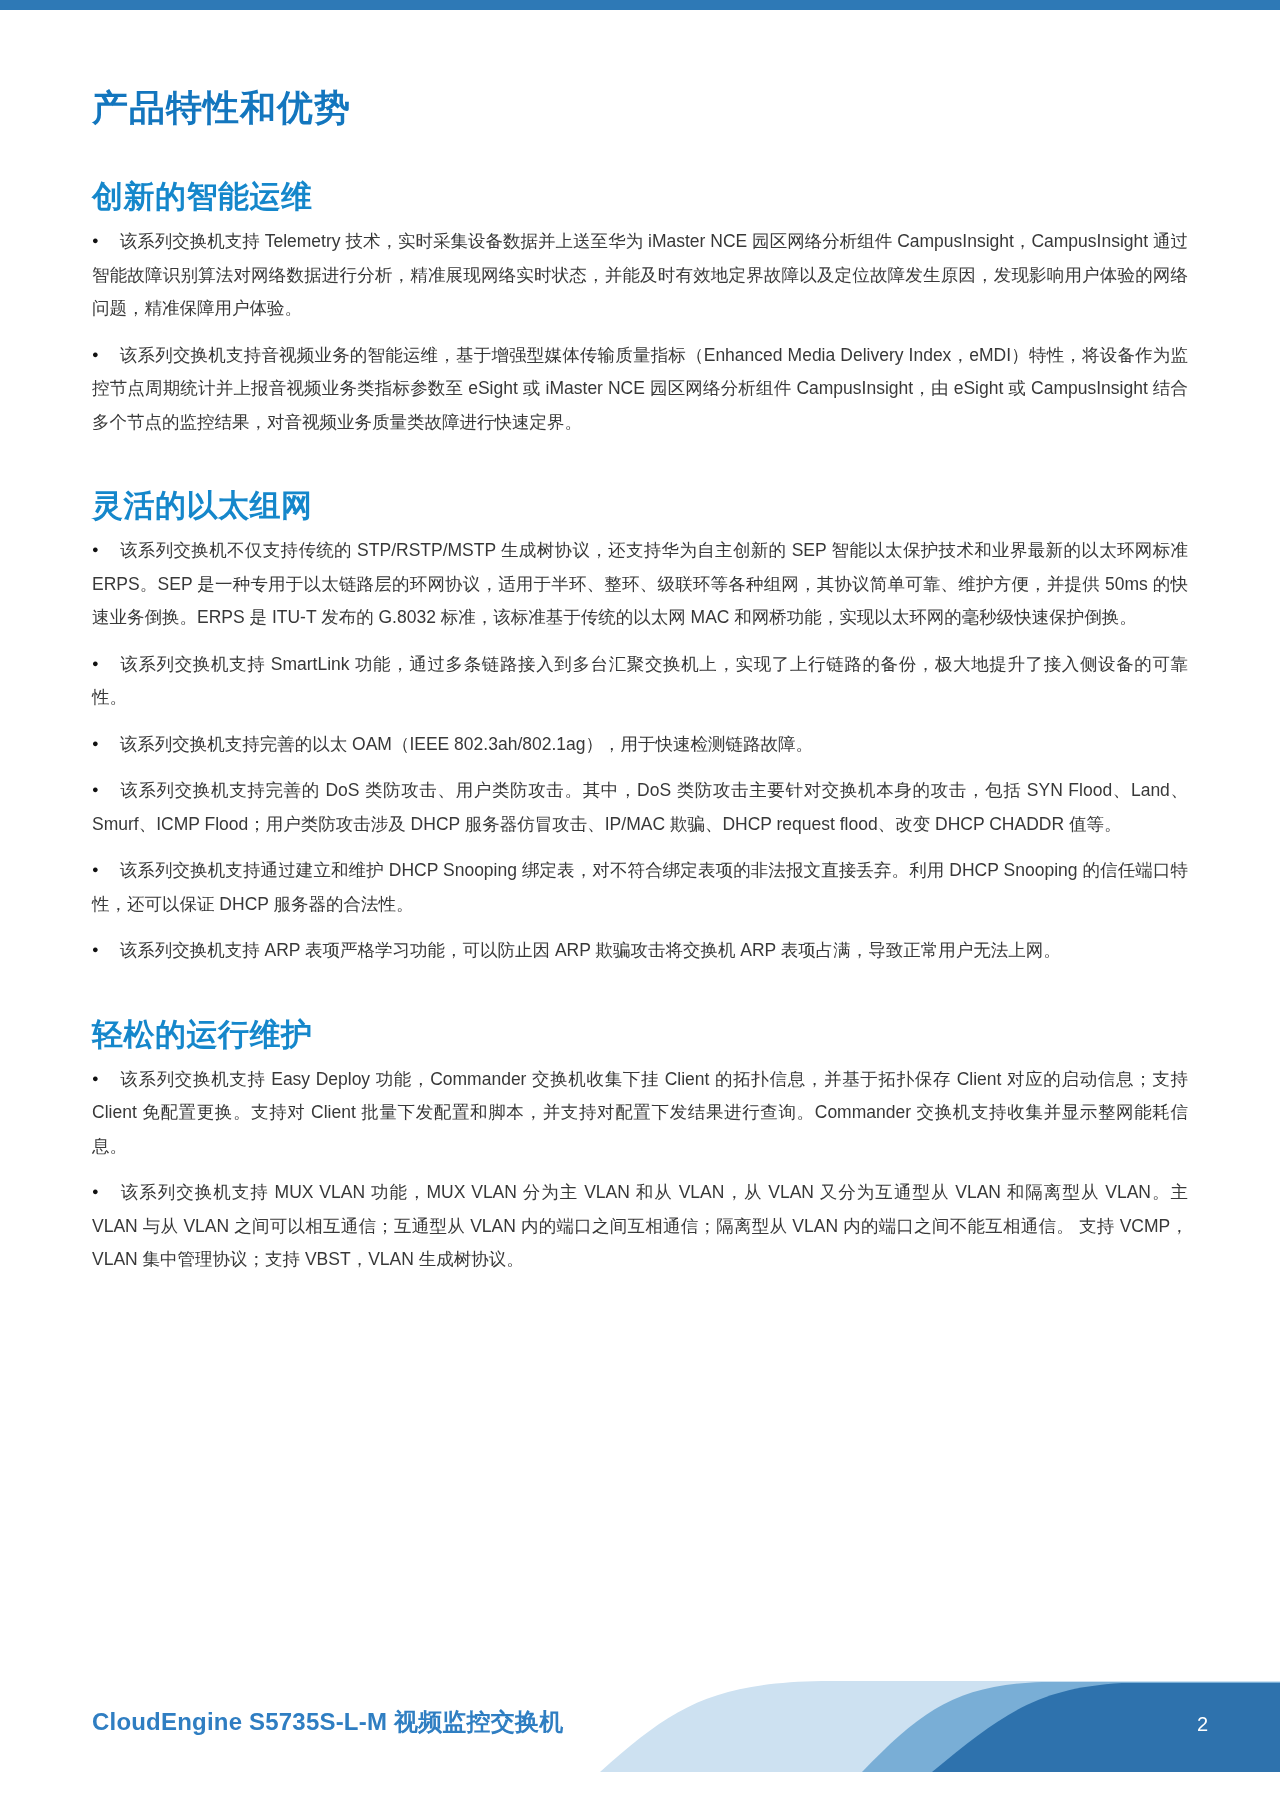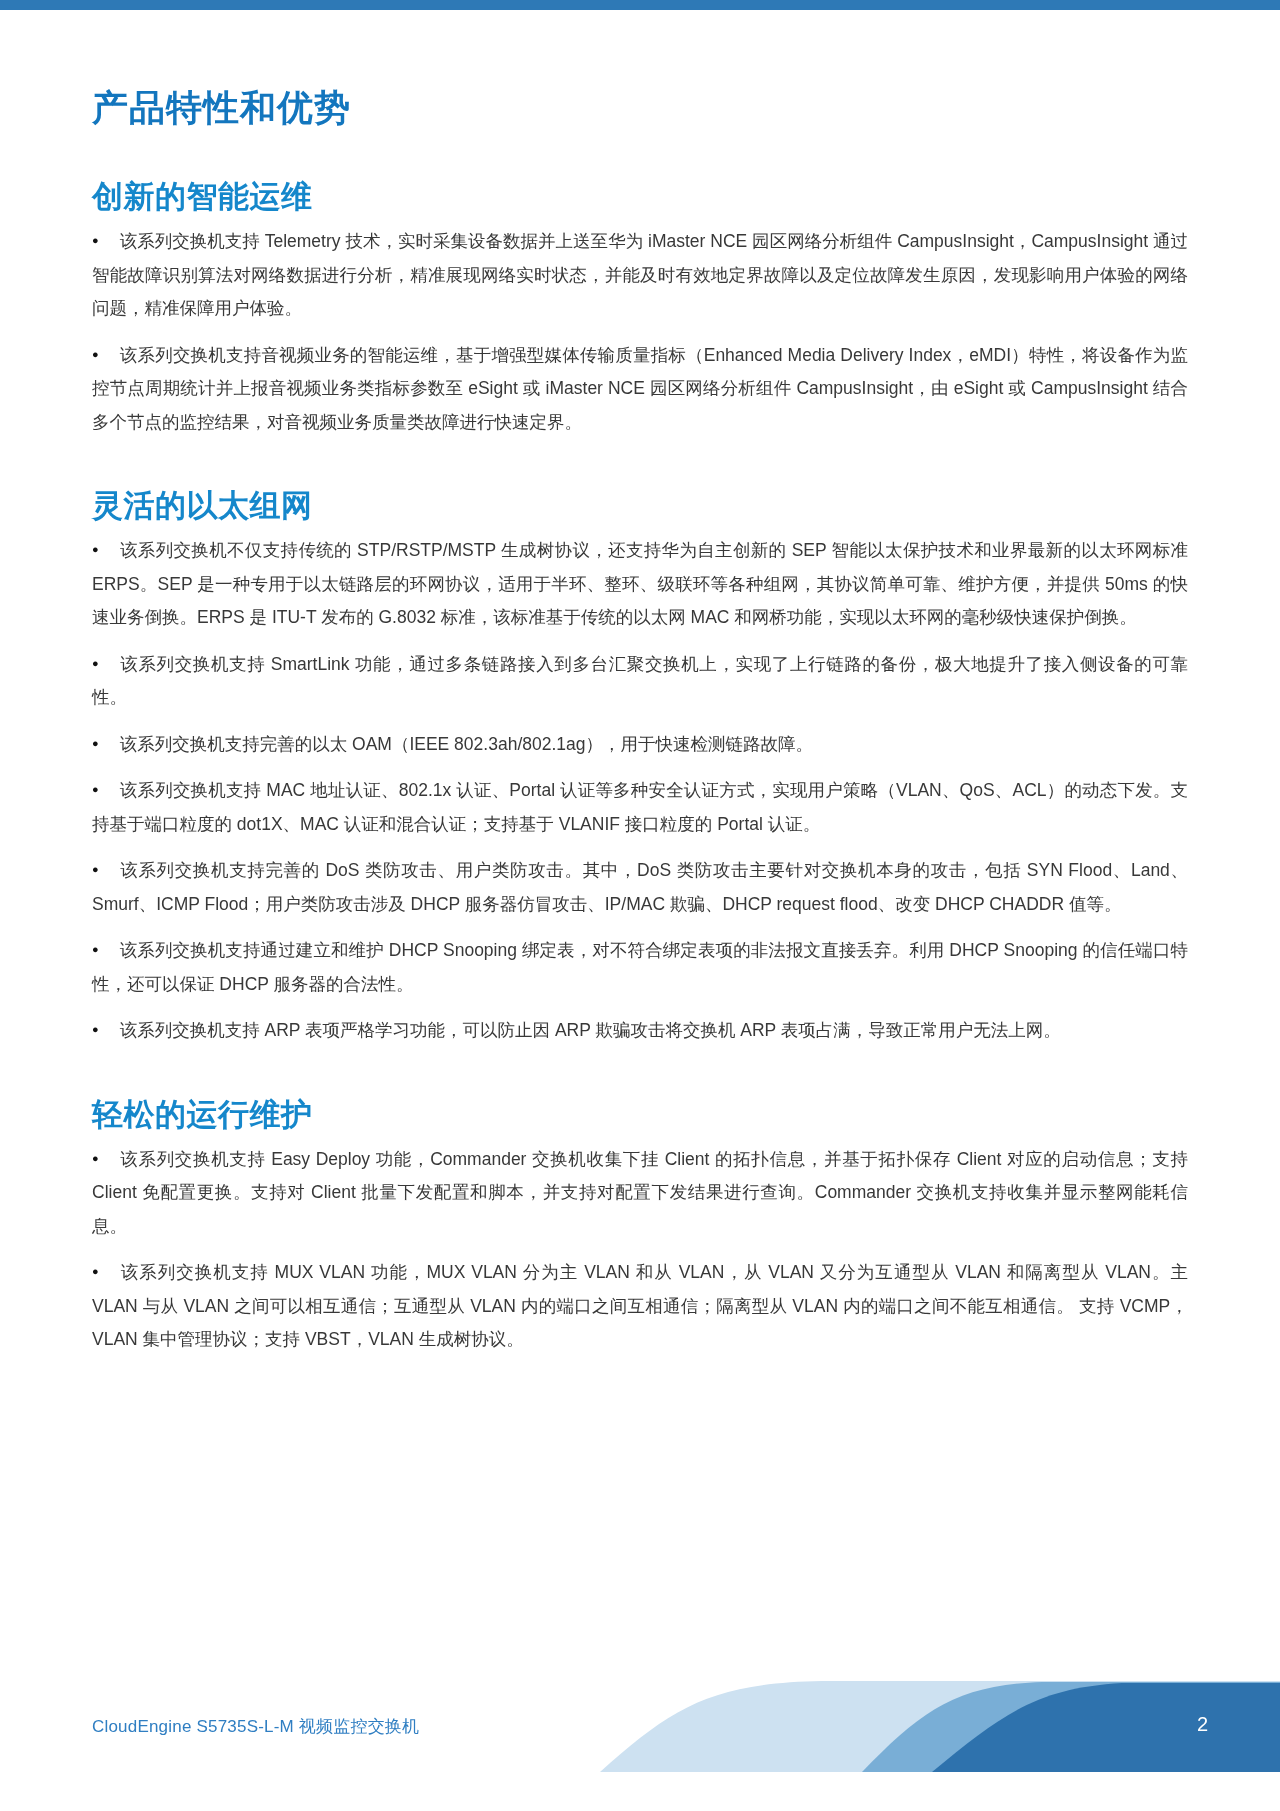--- a/index.html
+++ b/index.html
@@ -21,21 +21,21 @@
   p.bullet {
     margin:12px 0 0 0; font-size:17.5px; line-height:33.5px; color:#383838;
     text-align:justify; text-justify:inter-ideograph;
   }
   .dot {
     display:inline-block; font-size:11px; color:#111111;
     vertical-align:3px; margin-right:21px;
   }
   .footer-wave { position:absolute; left:0; bottom:0; width:1280px; height:120px; }
   .footer-product {
-    position:absolute; left:92px; bottom:34px; font-size:17px; font-weight:normal;
+    position:absolute; left:92px; bottom:34px; font-size:24px; font-weight:bold;
     color:#2f7ec2; letter-spacing:0.2px;
   }
   .page-num {
     position:absolute; right:72px; bottom:36px; font-size:20px; color:#ffffff;
   }
 </style>
 </head>
 <body>
 
 <div class="page">
@@ -48,21 +48,20 @@
 
     <h2 class="sec-heading">创新的智能运维</h2>
     <p class="bullet"><span class="dot">●</span><span>该系列交换机支持 Telemetry 技术，实时采集设备数据并上送至华为 iMaster NCE 园区网络分析组件 CampusInsight，CampusInsight 通过智能故障识别算法对网络数据进行分析，精准展现网络实时状态，并能及时有效地定界故障以及定位故障发生原因，发现影响用户体验的网络问题，精准保障用户体验。</span></p>
     <p class="bullet"><span class="dot">●</span><span>该系列交换机支持音视频业务的智能运维，基于增强型媒体传输质量指标（Enhanced Media Delivery Index，eMDI）特性，将设备作为监控节点周期统计并上报音视频业务类指标参数至 eSight 或 iMaster NCE 园区网络分析组件 CampusInsight，由 eSight 或 CampusInsight 结合多个节点的监控结果，对音视频业务质量类故障进行快速定界。</span></p>
 
     <h2 class="sec-heading">灵活的以太组网</h2>
     <p class="bullet"><span class="dot">●</span><span>该系列交换机不仅支持传统的 STP/RSTP/MSTP 生成树协议，还支持华为自主创新的 SEP 智能以太保护技术和业界最新的以太环网标准 ERPS。SEP 是一种专用于以太链路层的环网协议，适用于半环、整环、级联环等各种组网，其协议简单可靠、维护方便，并提供 50ms 的快速业务倒换。ERPS 是 ITU-T 发布的 G.8032 标准，该标准基于传统的以太网 MAC 和网桥功能，实现以太环网的毫秒级快速保护倒换。</span></p>
     <p class="bullet"><span class="dot">●</span><span>该系列交换机支持 SmartLink 功能，通过多条链路接入到多台汇聚交换机上，实现了上行链路的备份，极大地提升了接入侧设备的可靠性。</span></p>
     <p class="bullet"><span class="dot">●</span><span>该系列交换机支持完善的以太 OAM（IEEE 802.3ah/802.1ag），用于快速检测链路故障。</span></p>
 
-    <p class="bullet"><span class="dot">●</span><span>该系列交换机支持 MAC 地址认证、802.1x 认证、Portal 认证等多种安全认证方式，实现用户策略（VLAN、QoS、ACL）的动态下发。支持基于端口粒度的 dot1X、MAC 认证和混合认证；支持基于 VLANIF 接口粒度的 Portal 认证。</span></p>
     <p class="bullet"><span class="dot">●</span><span>该系列交换机支持完善的 DoS 类防攻击、用户类防攻击。其中，DoS 类防攻击主要针对交换机本身的攻击，包括 SYN Flood、Land、Smurf、ICMP Flood；用户类防攻击涉及 DHCP 服务器仿冒攻击、IP/MAC 欺骗、DHCP request flood、改变 DHCP CHADDR 值等。</span></p>
     <p class="bullet"><span class="dot">●</span><span>该系列交换机支持通过建立和维护 DHCP Snooping 绑定表，对不符合绑定表项的非法报文直接丢弃。利用 DHCP Snooping 的信任端口特性，还可以保证 DHCP 服务器的合法性。</span></p>
     <p class="bullet"><span class="dot">●</span><span>该系列交换机支持 ARP 表项严格学习功能，可以防止因 ARP 欺骗攻击将交换机 ARP 表项占满，导致正常用户无法上网。</span></p>
 
     <h2 class="sec-heading">轻松的运行维护</h2>
     <p class="bullet"><span class="dot">●</span><span>该系列交换机支持 Easy Deploy 功能，Commander 交换机收集下挂 Client 的拓扑信息，并基于拓扑保存 Client 对应的启动信息；支持 Client 免配置更换。支持对 Client 批量下发配置和脚本，并支持对配置下发结果进行查询。Commander 交换机支持收集并显示整网能耗信息。</span></p>
     <p class="bullet"><span class="dot">●</span><span>该系列交换机支持 MUX VLAN 功能，MUX VLAN 分为主 VLAN 和从 VLAN，从 VLAN 又分为互通型从 VLAN 和隔离型从 VLAN。主 VLAN 与从 VLAN 之间可以相互通信；互通型从 VLAN 内的端口之间互相通信；隔离型从 VLAN 内的端口之间不能互相通信。 支持 VCMP，VLAN 集中管理协议；支持 VBST，VLAN 生成树协议。</span></p>
 
   </div>
 

